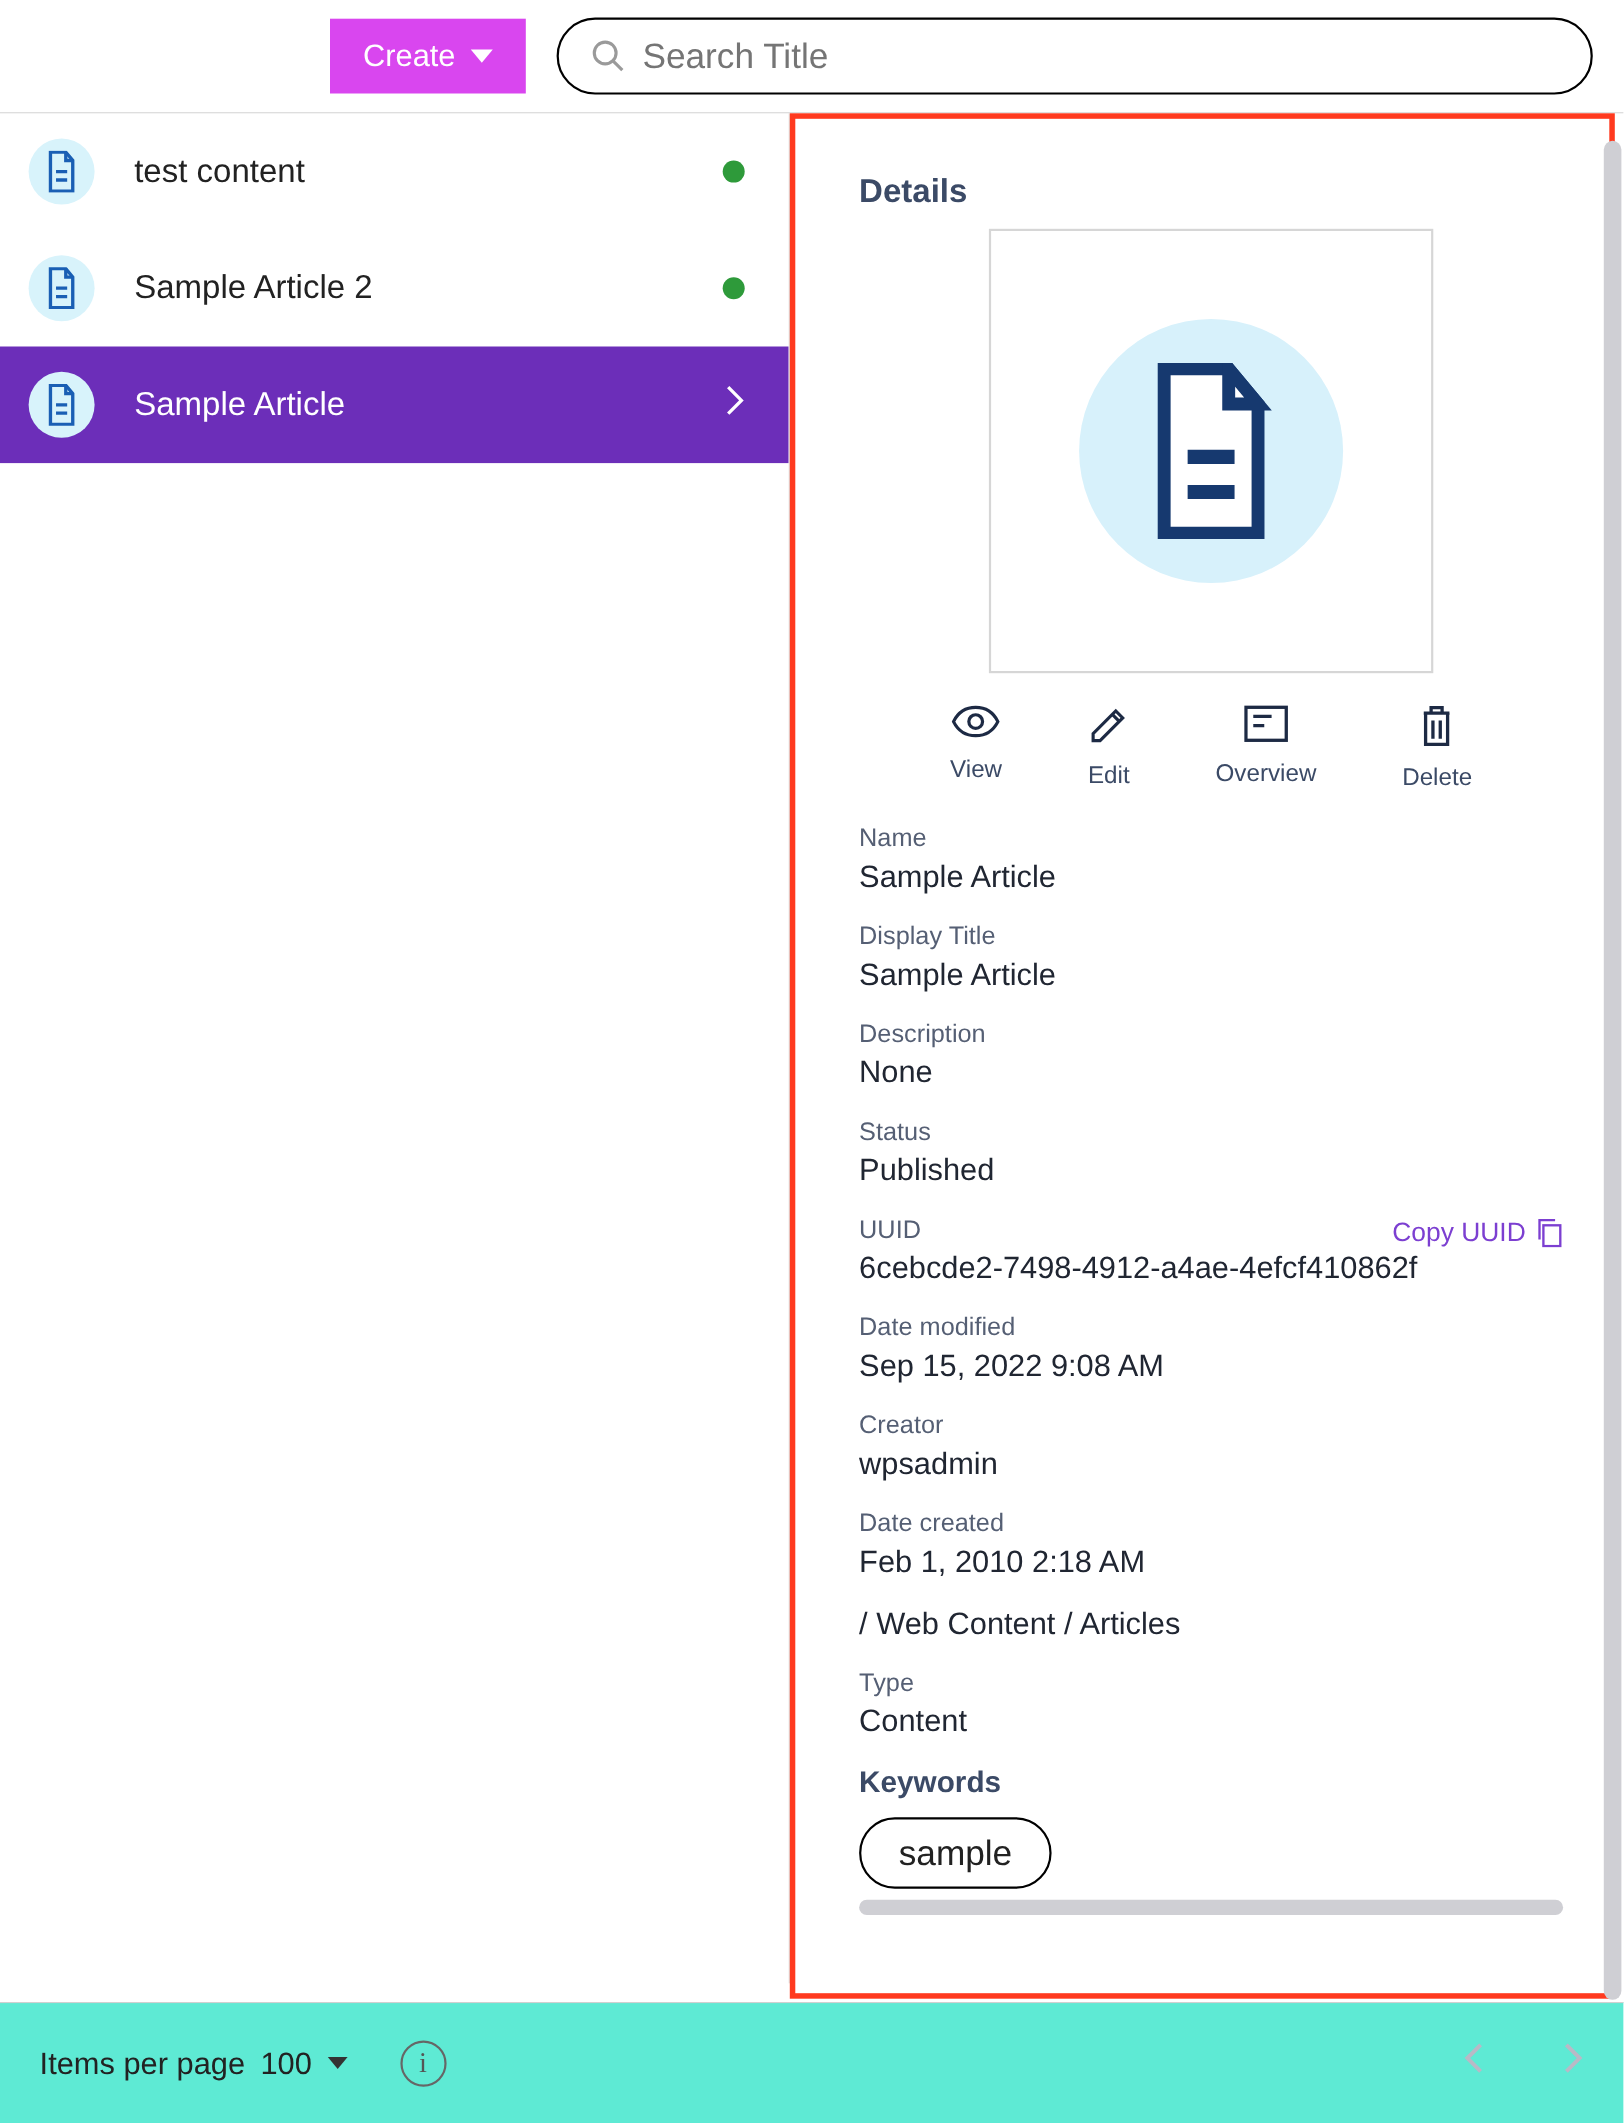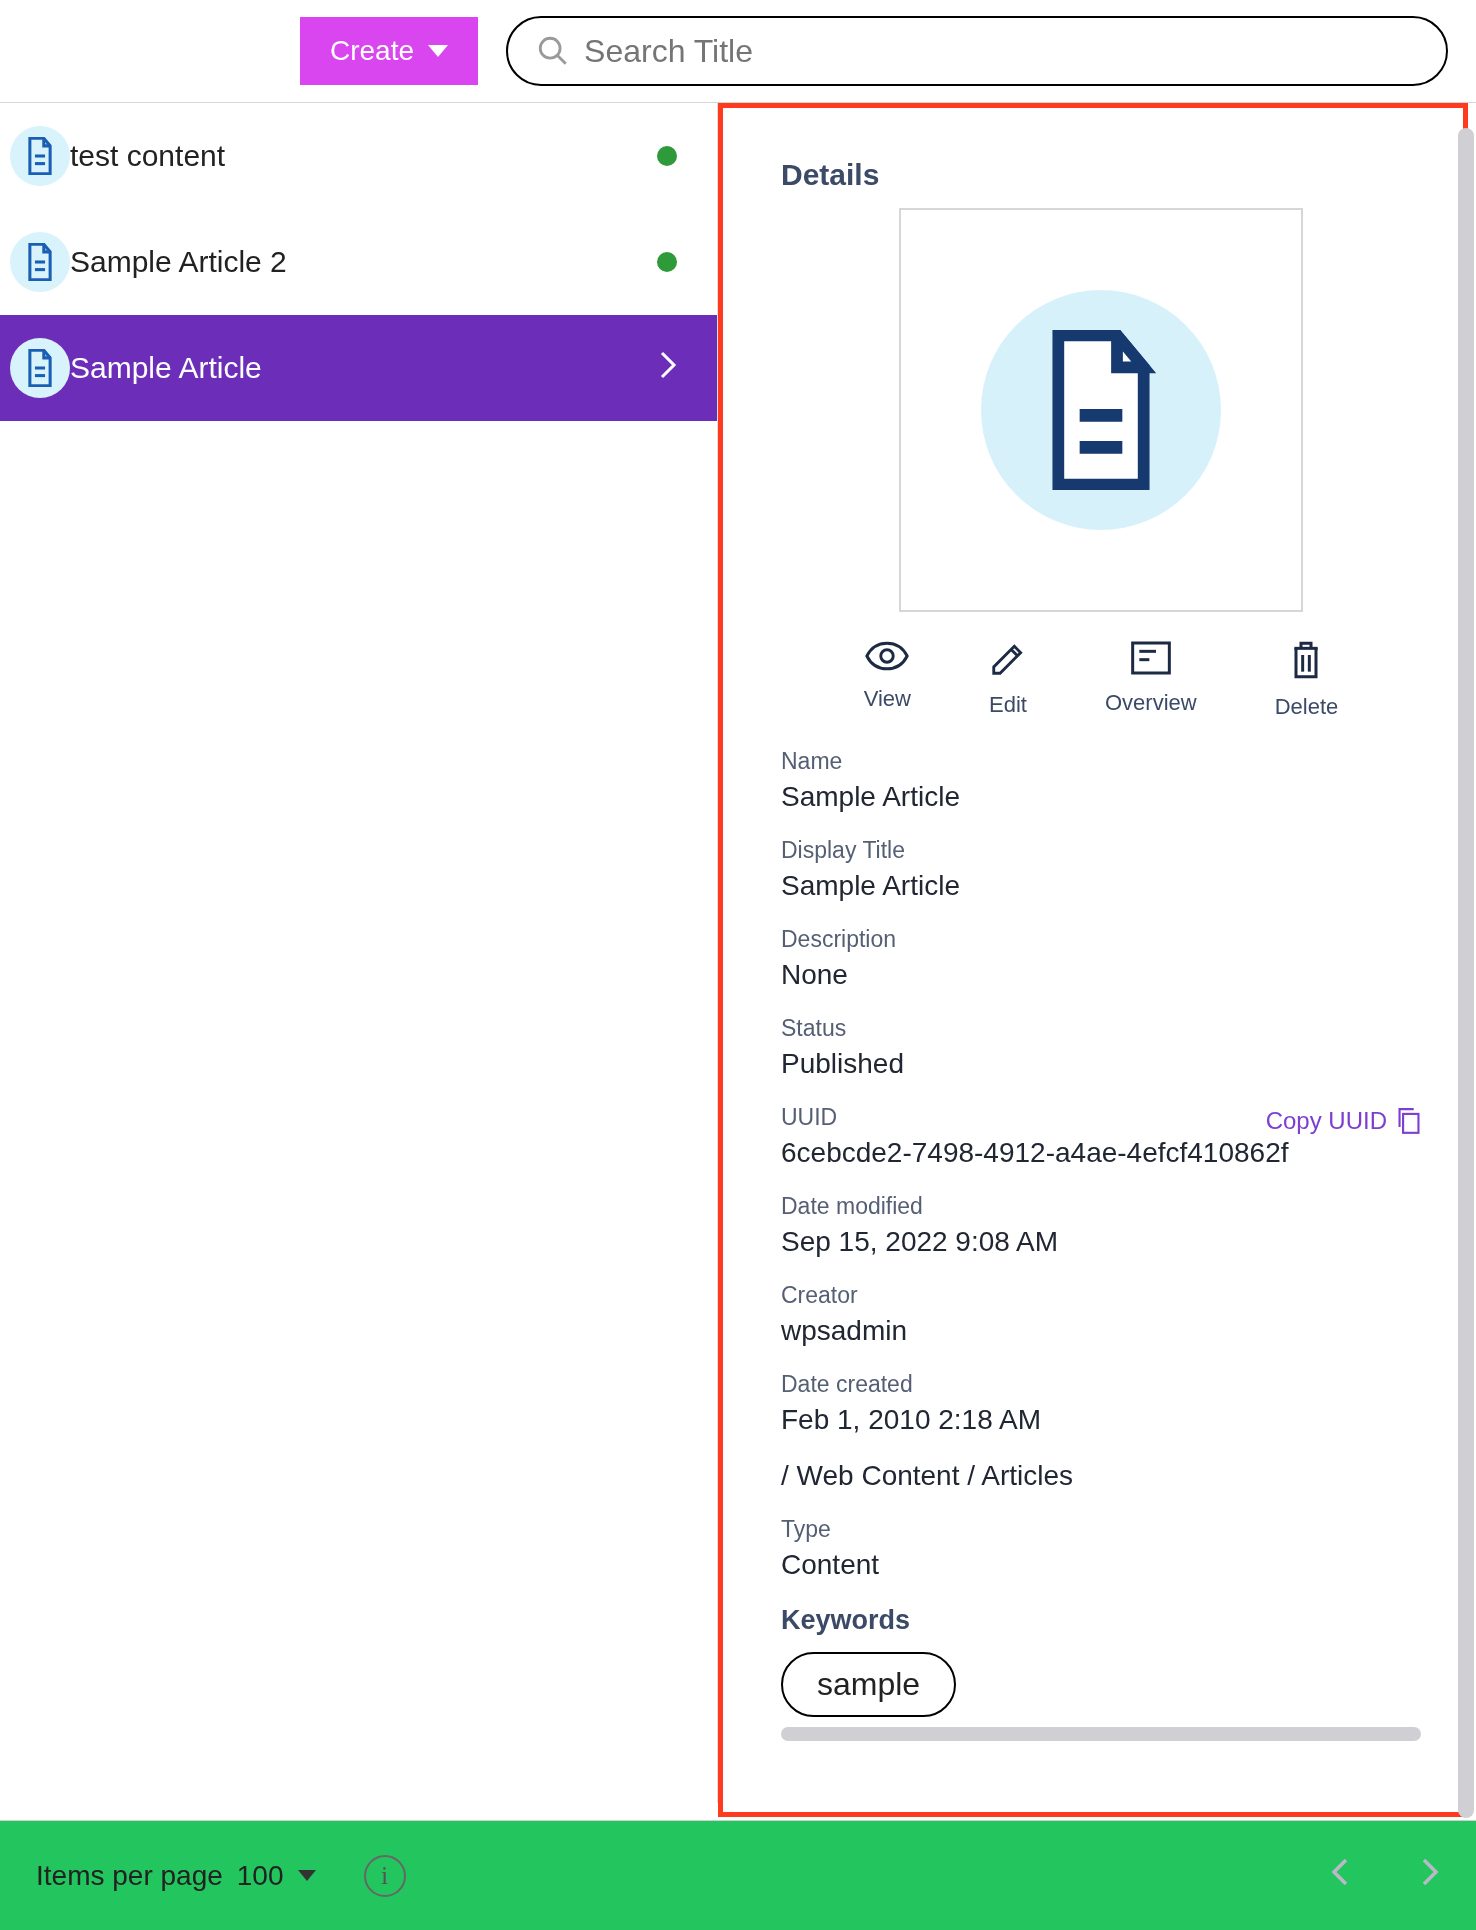--- a/index.html
+++ b/index.html
@@ -66,21 +66,22 @@
     border-right:1px solid #ddd;
     position:relative;
     display:flex;
     flex-direction:column;
   }
   .list-body { flex:1; overflow:auto; }
   .row {
     display:flex;
     align-items:center;
     height:106px;
-    padding:0 40px 0 10px;
+    padding:0 40px 0 26px;
+    gap:36px;
     cursor:pointer;
   }
   .row .doc-icon {
     width:60px;height:60px;border-radius:50%;
     background:#d8f3fb;
     display:flex;align-items:center;justify-content:center;
     flex:none;
   }
   .row .label {
     flex:1;
@@ -179,21 +180,21 @@
     padding:12px 34px;
     font-size:32px;
     color:#222;
   }
 
   
   .footer {
     position:absolute;
     left:0;right:0;bottom:0;
     height:110px;
-    background:#22c55e;
+    background:#5eead4;
     border-top:1px solid #d0d0d0;
     display:flex;
     align-items:center;
     padding:0 36px;
     gap:20px;
     z-index:5;
   }
   .footer .ipp {
     font-size:28px;color:#222;
     display:flex;align-items:center;gap:14px;

